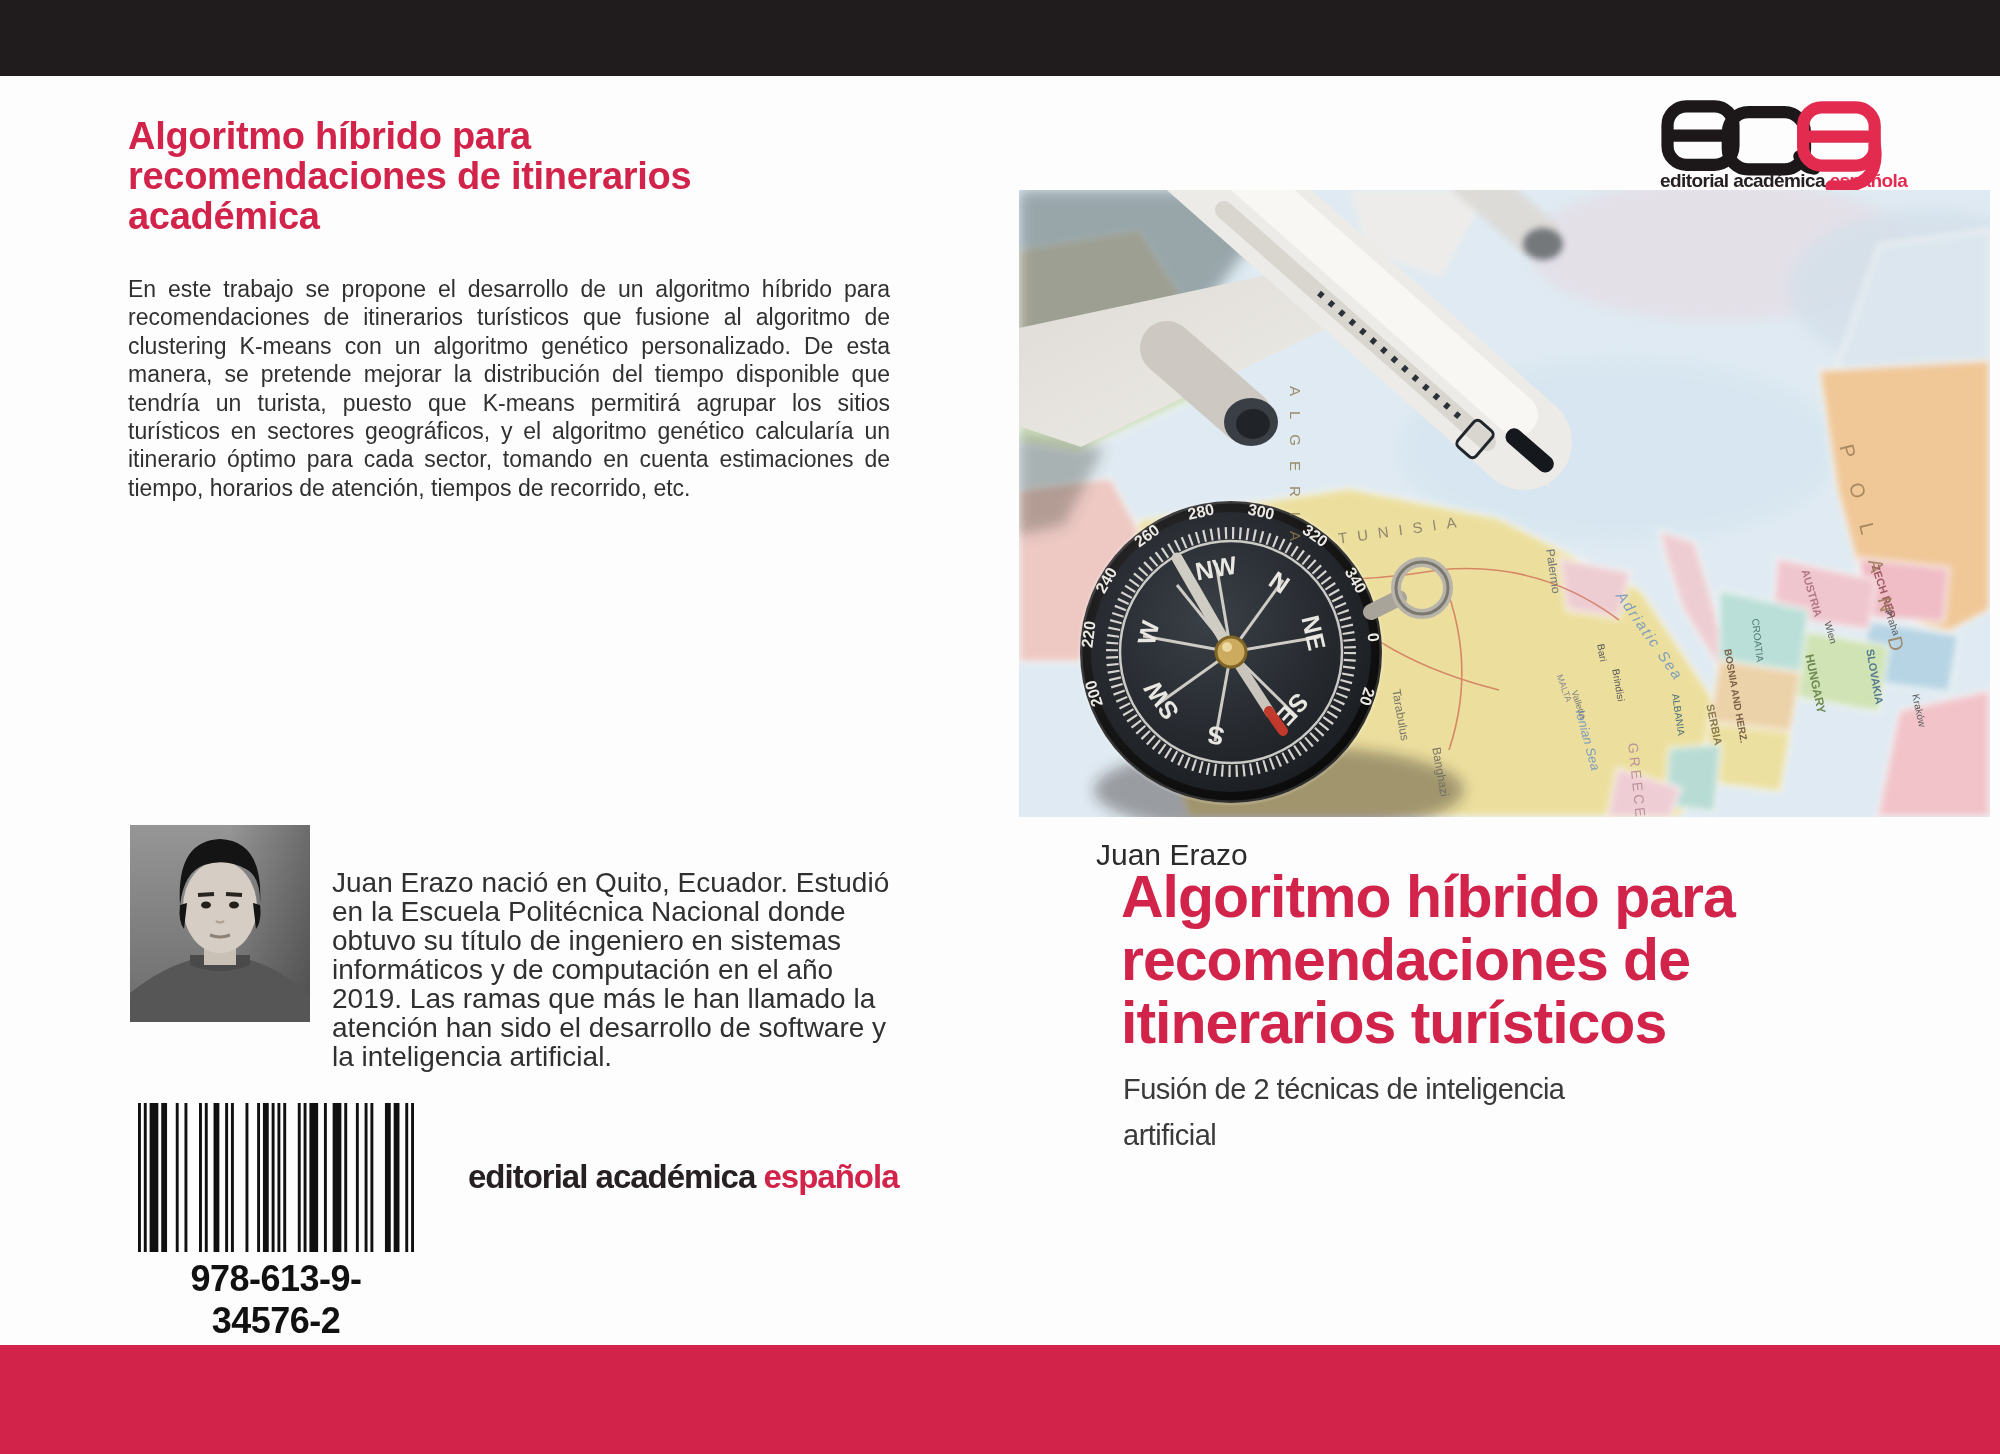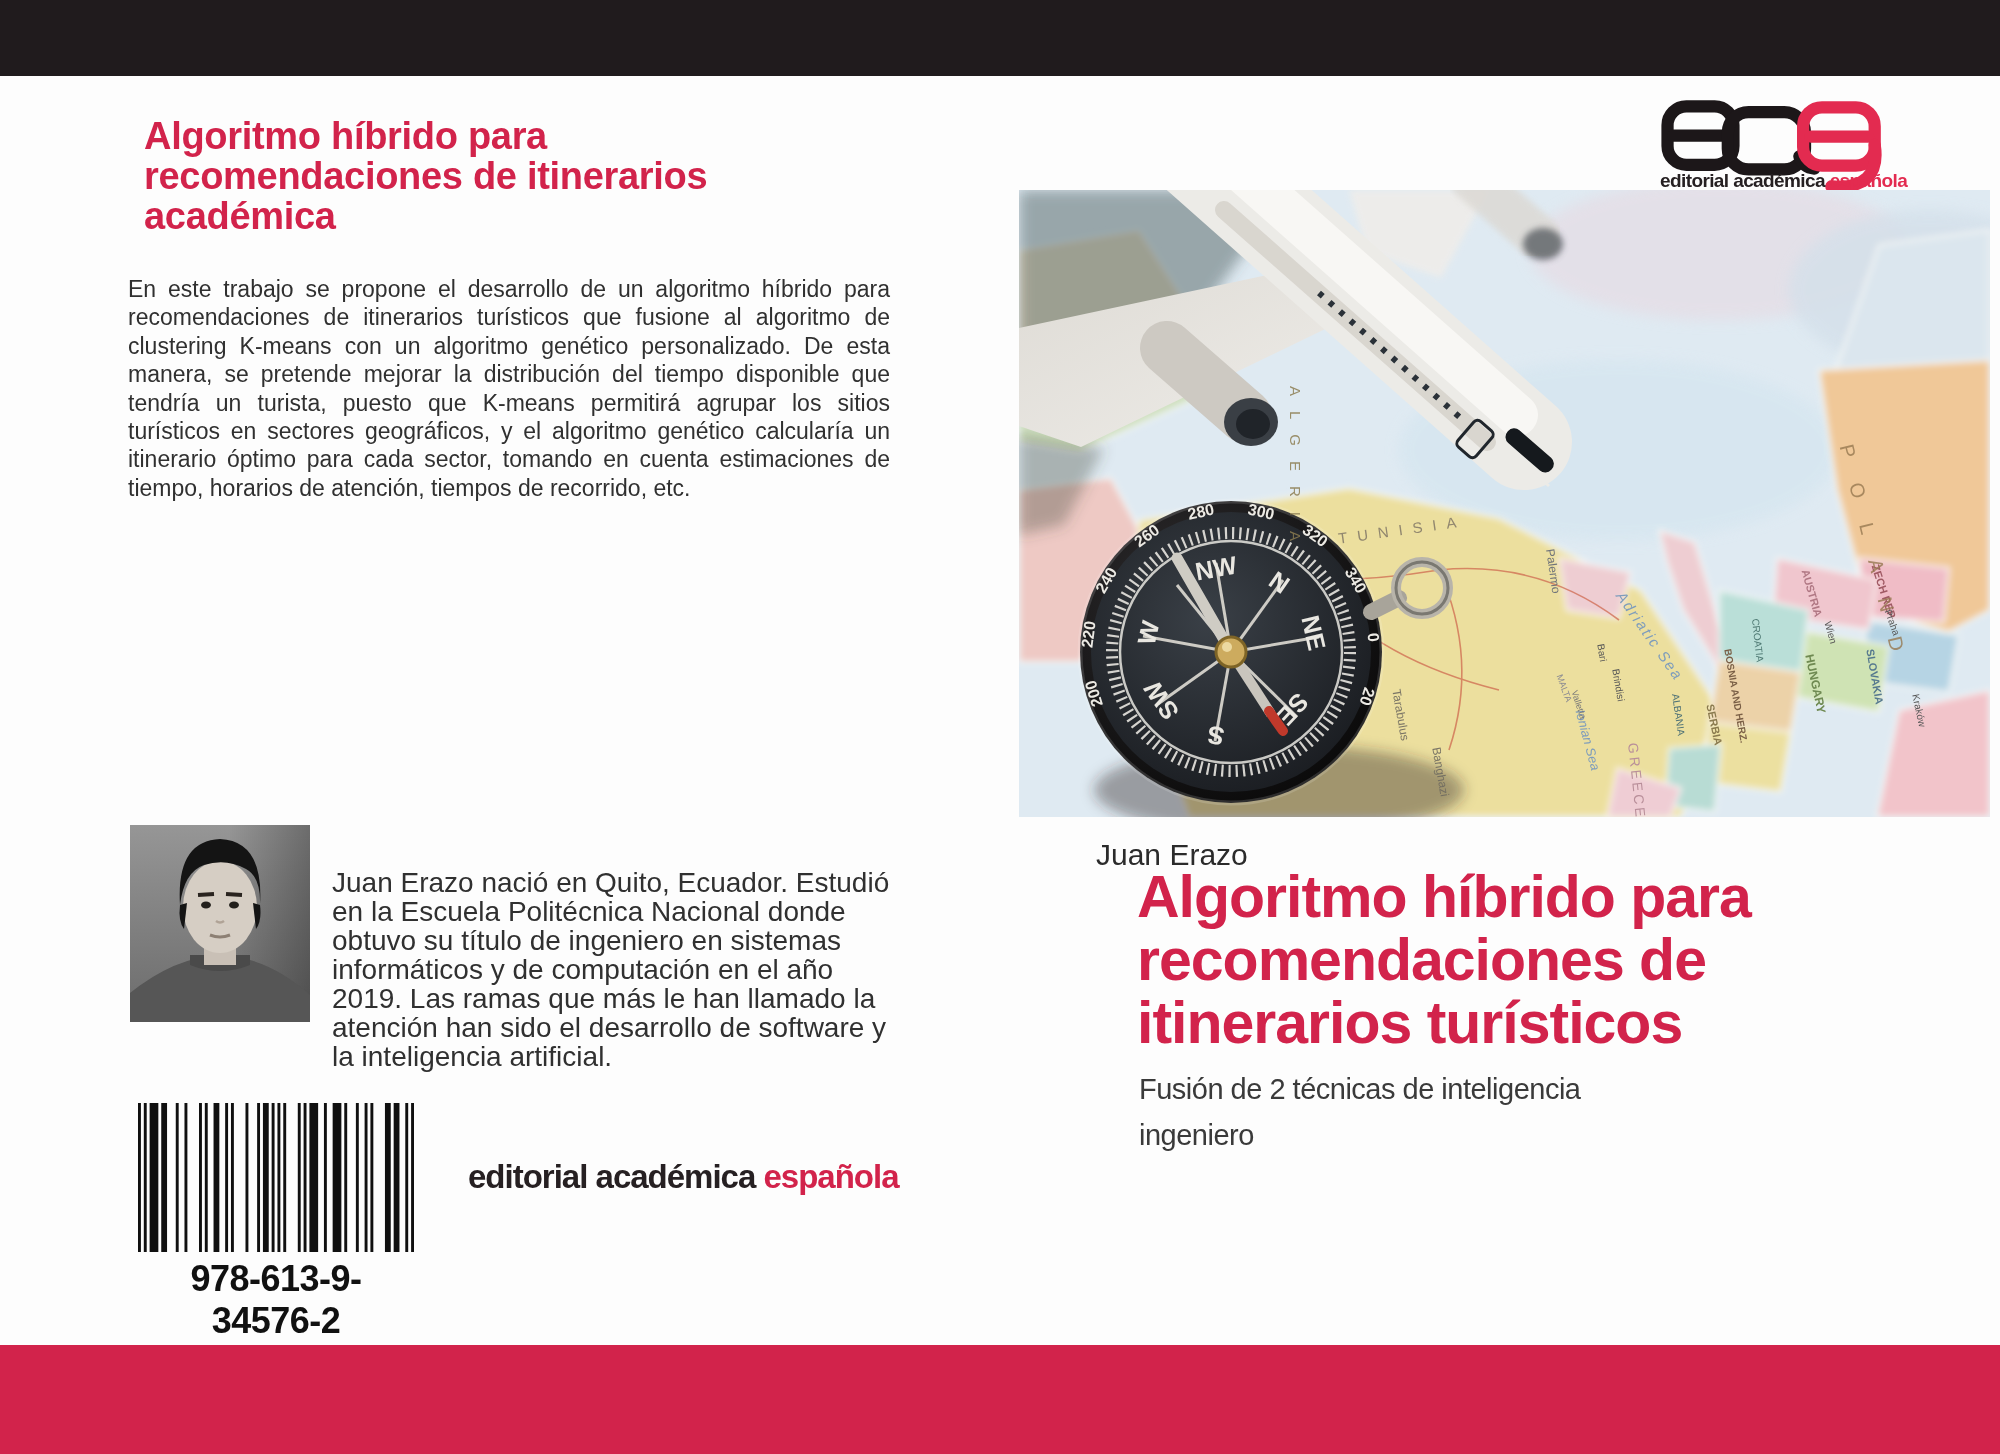--- a/index.html
+++ b/index.html
@@ -30,21 +30,21 @@
   #logo-text .red{color:#e32b50;}
   
   #front-photo{left:1019px;top:190px;width:971px;height:627px;overflow:hidden;background:#dfeaf2;}
   #front-photo svg{position:absolute;left:0;top:0;}
   .map-label{position:absolute;white-space:nowrap;transform-origin:left top;pointer-events:none;}
   #front-author{left:1096px;top:838px;color:#2b2b2b;font-size:30px;}
   #front-title{left:1121px;top:866px;width:800px;color:#d2234b;font-size:59px;font-weight:bold;
                line-height:63px;letter-spacing:-1px;}
   #front-subtitle{left:1123px;top:1066px;width:760px;color:#3a3a3a;font-size:29px;line-height:46px;
                letter-spacing:-0.5px;}
-  .line{display:block;margin-left:16px;}
+  .line{display:block;}
 </style>
 </head>
 <body>
 
 <div id="cover">
 
   <div id="top-bar" class="abs"></div>
 
   <div id="back-title" class="abs">
     <span class="line">Algoritmo híbrido para</span>
@@ -311,17 +311,17 @@
   <div id="front-author" class="abs">Juan Erazo</div>
 
   <h1 id="front-title" class="abs" style="margin:0;">
     <span class="line">Algoritmo híbrido para</span>
     <span class="line">recomendaciones de</span>
     <span class="line">itinerarios turísticos</span>
   </h1>
 
   <div id="front-subtitle" class="abs">
     <span class="line">Fusión de 2 técnicas de inteligencia</span>
-    <span class="line">ingeniero</span>
+    <span class="line">artificial</span>
   </div>
 
   <div id="bottom-bar" class="abs"></div>
 </div>
 
 </body></html>

